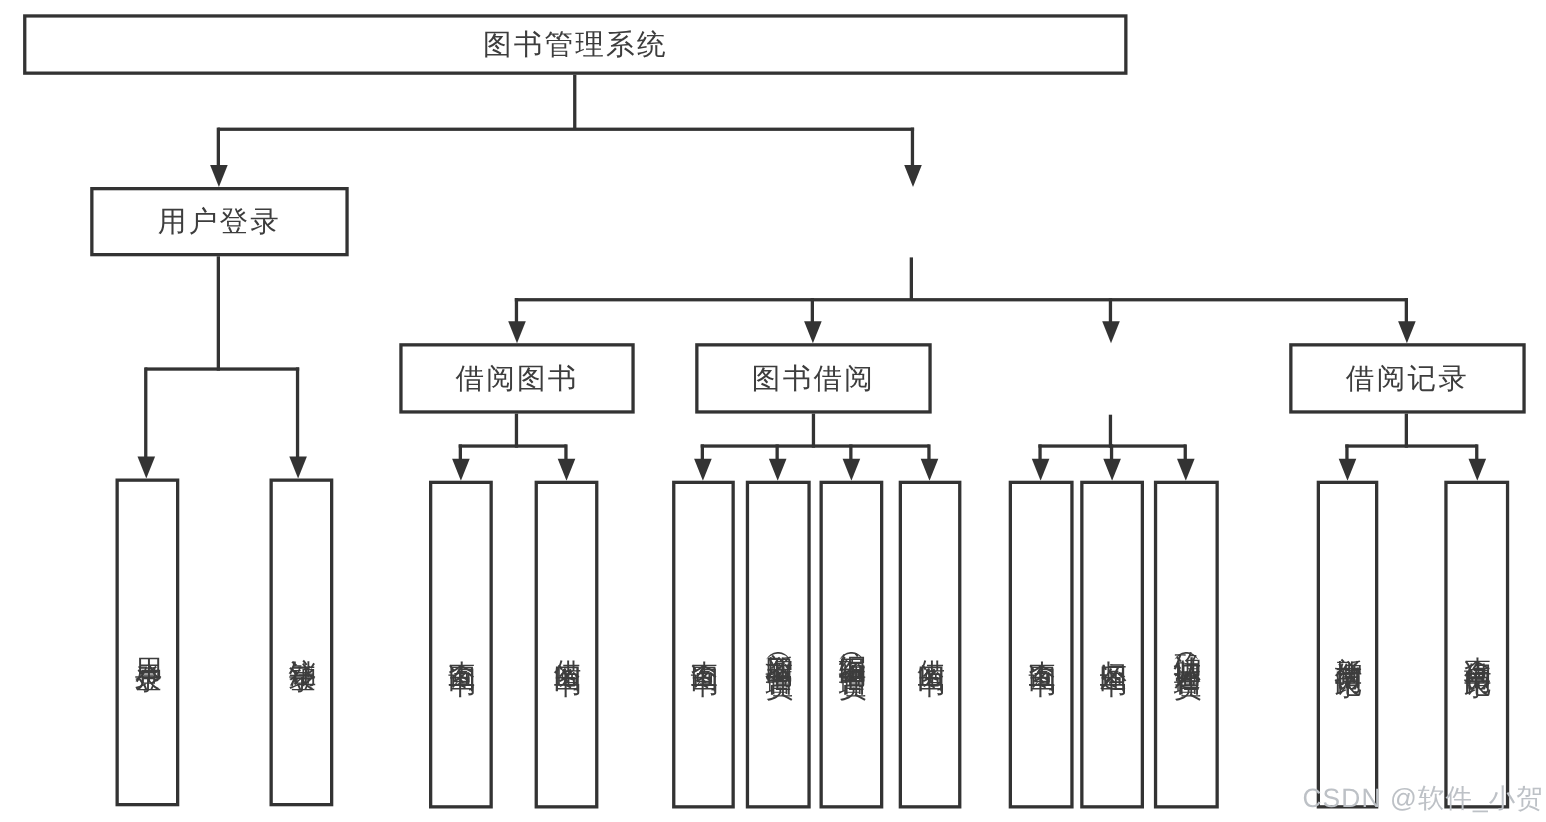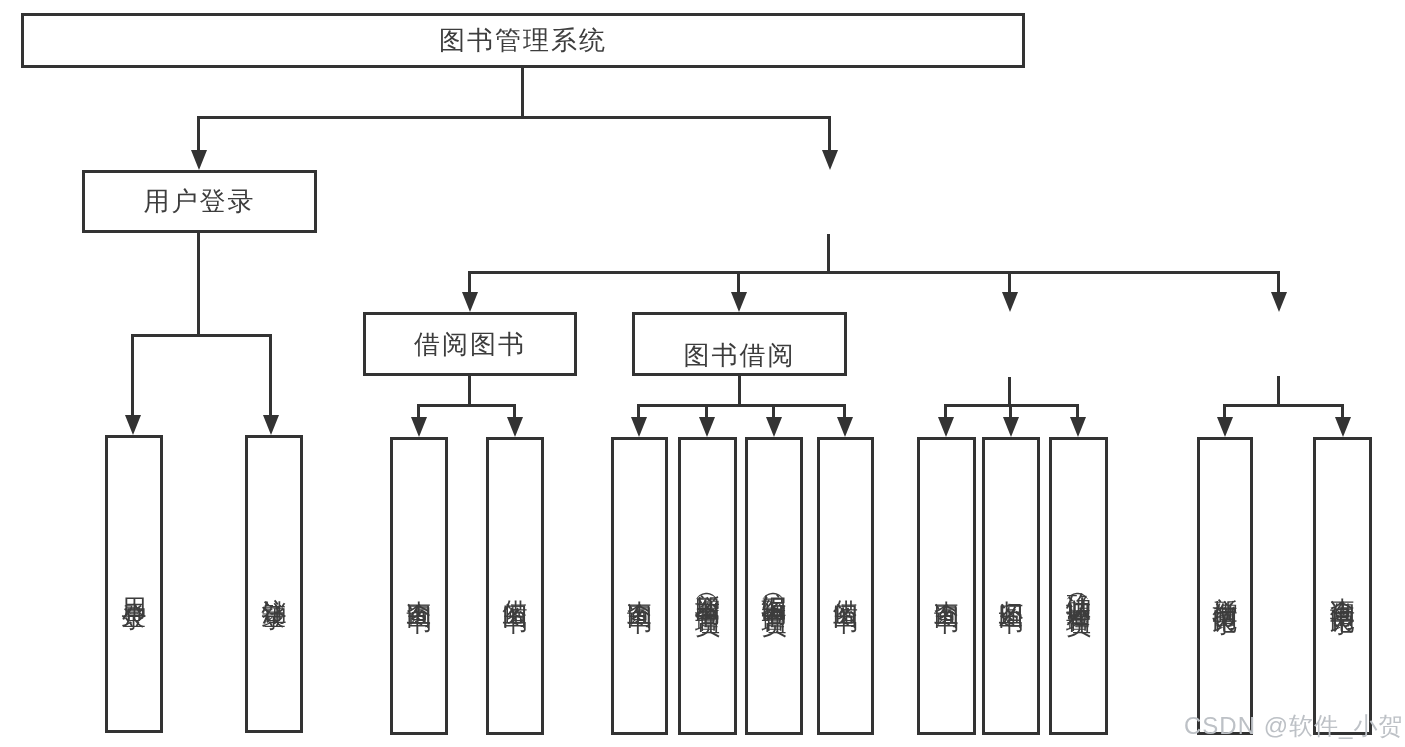--- a/index.html
+++ b/index.html
@@ -95,22 +95,25 @@
   <div class="vline" style="left:737px; top:271px; height:22px;"></div>
   <div class="arrow" style="left:731px; top:292px;"></div>
   <div class="vline" style="left:1008px; top:271px; height:22px;"></div>
   <div class="arrow" style="left:1002px; top:292px;"></div>
   <div class="vline" style="left:1277px; top:271px; height:22px;"></div>
   <div class="arrow" style="left:1271px; top:292px;"></div>
 
   <div class="box hbox" style="left:363px; top:312px; width:214px; height:64px;">
     <span>借阅图书</span>
   </div>
-  <div class="box hbox" style="left:632px; top:312px; width:215px; height:64px;align-items:flex-end;">
+  <div class="box hbox" style="left:632px; top:312px; width:215px; height:64px;">
     <span>图书借阅</span>
+  </div>
+  <div class="box hbox" style="left:1172px; top:312px; width:215px; height:64px;">
+    <span>借阅记录</span>
   </div>
 
   <div class="vline" style="left:468px; top:376px; height:31px;"></div>
   <div class="hline" style="left:417px; top:404px; width:98px;"></div>
   <div class="vline" style="left:417px; top:404px; height:14px;"></div>
   <div class="arrow" style="left:411px; top:417px;"></div>
   <div class="vline" style="left:513px; top:404px; height:14px;"></div>
   <div class="arrow" style="left:507px; top:417px;"></div>
 
   <div class="box vbox" style="left:390px; top:437px; width:58px; height:298px;">

